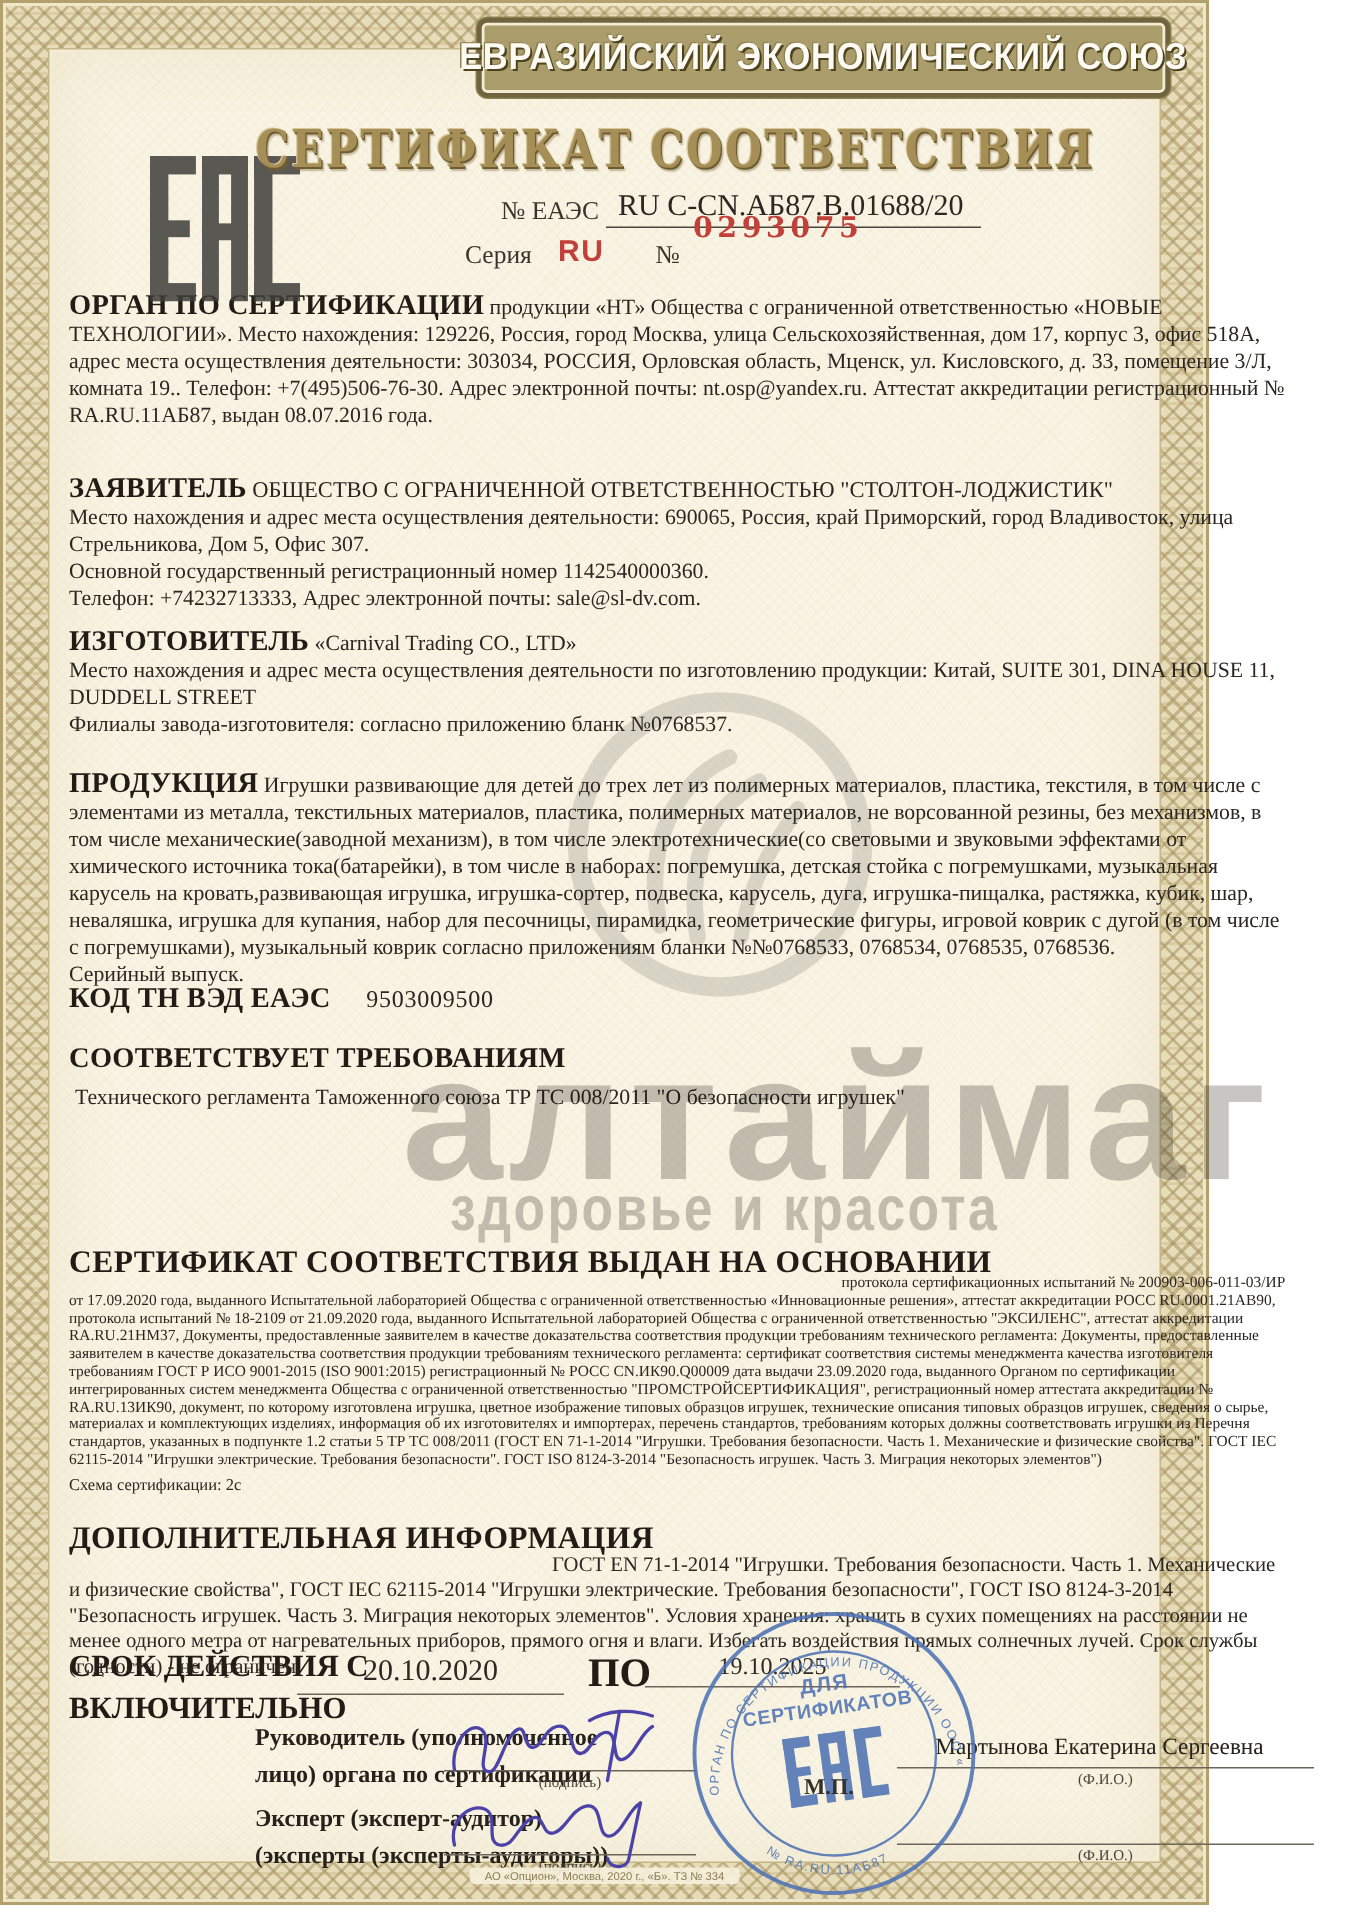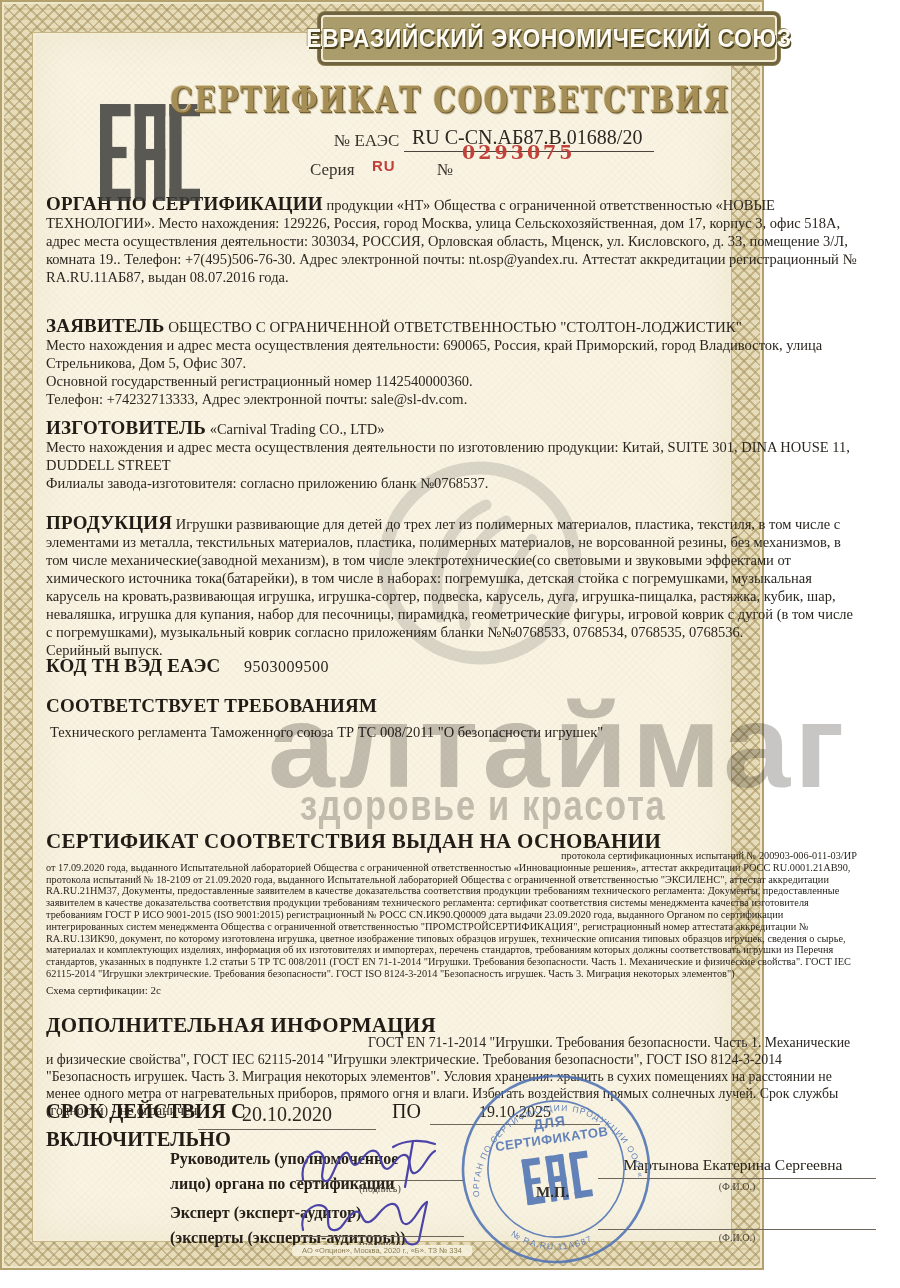--- a/index.html
+++ b/index.html
@@ -1,18 +1,18 @@
 <!DOCTYPE html>
 <html><head>
 <meta charset="utf-8">
 <style>
   html,body{margin:0;padding:0;}
   body{width:900px;height:1288px;background:#ffffff;position:relative;
        font-family:"Liberation Serif",serif;color:#2e2822;overflow:hidden;}
-  .cert{position:absolute;left:0;top:0;width:764px;height:1270px;background:#e9dfbf;}
+  .cert{position:absolute;left:0;top:0;width:764px;height:1270px;background:#e9dfbf;padding-left:42px;}
   
   .frame{position:absolute;inset:0;
     background:
       repeating-linear-gradient(45deg, rgba(163,143,92,.50) 0 2px, transparent 2px 8px),
       repeating-linear-gradient(-45deg, rgba(163,143,92,.50) 0 2px, transparent 2px 8px),
       repeating-linear-gradient(0deg, rgba(196,176,120,.35) 0 2px, transparent 2px 10px),
       #e7dcba;
     box-shadow: inset 0 0 0 2px #b3a06d, inset 0 0 0 4px #efe7ca;}
   .paper{position:absolute;left:32px;top:32px;right:32px;bottom:28px;
     background:
@@ -34,42 +34,42 @@
   .title{left:0;top:80px;width:900px;text-align:center;z-index:3;}
   .title span{display:inline-block;font-family:"DejaVu Serif",serif;font-weight:bold;
     font-size:33px;color:#a68e57;letter-spacing:2px;transform:scaleX(.85) scaleY(1.05);
     white-space:nowrap;
     text-shadow:1px 1px 0 #6f5c31, 2px 2px 1px rgba(120,100,55,.4), -1px -1px 0 #d8c89e;}
   .no-label{left:334px;top:131px;font-size:17px;color:#3a342c;}
   .no-value{left:404px;top:126px;font-size:20px;color:#2c2720;border-bottom:1.5px solid #4a443a;
     padding:0 12px 2px 8px;}
   .ser-label{left:310px;top:160px;font-size:17px;color:#3a342c;}
   .ser-value{left:372px;top:157px;font-family:"Liberation Sans",sans-serif;font-weight:bold;
-    font-size:15px;color:#c2403a;letter-spacing:1px;}
+    font-size:20px;color:#c2403a;letter-spacing:1px;}
   .num-label{left:437px;top:160px;font-size:17px;color:#3a342c;}
   .num-value{left:462px;top:141px;font-family:"DejaVu Serif",serif;font-weight:bold;
     font-size:19px;color:#c2403a;letter-spacing:3px;}
   
   .eac-logo{left:100px;top:104px;z-index:3;opacity:.85;}
   
   .block{left:46px;width:814px;font-size:14.5px;line-height:18px;color:#2b2620;z-index:2;}
   .sh{font-weight:bold;font-size:19px;color:#211c15;letter-spacing:.2px;}
   .caps{font-size:15px;}
   .line{display:block;}
   .kod-val{font-size:16px;margin-left:20px;letter-spacing:.5px;}
   .sootv-body{margin-top:7px;padding-left:4px;}
   .bigh{font-weight:bold;font-size:21px;color:#211c15;letter-spacing:.3px;display:block;}
   .osn-body{font-size:10.3px;line-height:11.8px;text-indent:515px;margin-top:3px;text-align:left;}
   .osn-schema{font-size:11px;line-height:13px;}
   .dop-body{font-size:13.8px;line-height:17px;text-indent:322px;margin-top:3px;}
   
   .srok-label{left:46px;top:1100px;font-weight:bold;font-size:20.5px;color:#211c15;}
   .date1{left:198px;top:1103px;width:178px;text-align:center;font-size:20px;
     border-bottom:1px solid #6d655a;padding-bottom:3px;}
-  .po-label{left:392px;top:1100px;font-weight:normal;font-size:20px;color:#211c15;}
+  .po-label{left:392px;top:1100px;font-weight:bold;font-size:27px;color:#211c15;}
   .date2{left:430px;top:1103px;width:170px;text-align:center;font-size:16px;
     border-bottom:1px solid #6d655a;padding-bottom:3px;}
   .vkl{left:46px;top:1128px;font-weight:bold;font-size:20.5px;color:#211c15;}
   
   .role{left:170px;width:240px;font-weight:bold;font-size:16px;line-height:25px;color:#26211a;z-index:2;}
   .sig-svg{z-index:7;}
   .uline{border-bottom:1px solid #6d655a;z-index:2;}
   .small-label{font-size:10px;color:#4a443a;text-align:center;z-index:2;}
   .fio{text-align:center;font-size:15.5px;color:#26211a;z-index:2;}
   .mp{left:536px;top:1184px;font-weight:bold;font-size:15px;color:#33302c;z-index:9;}

